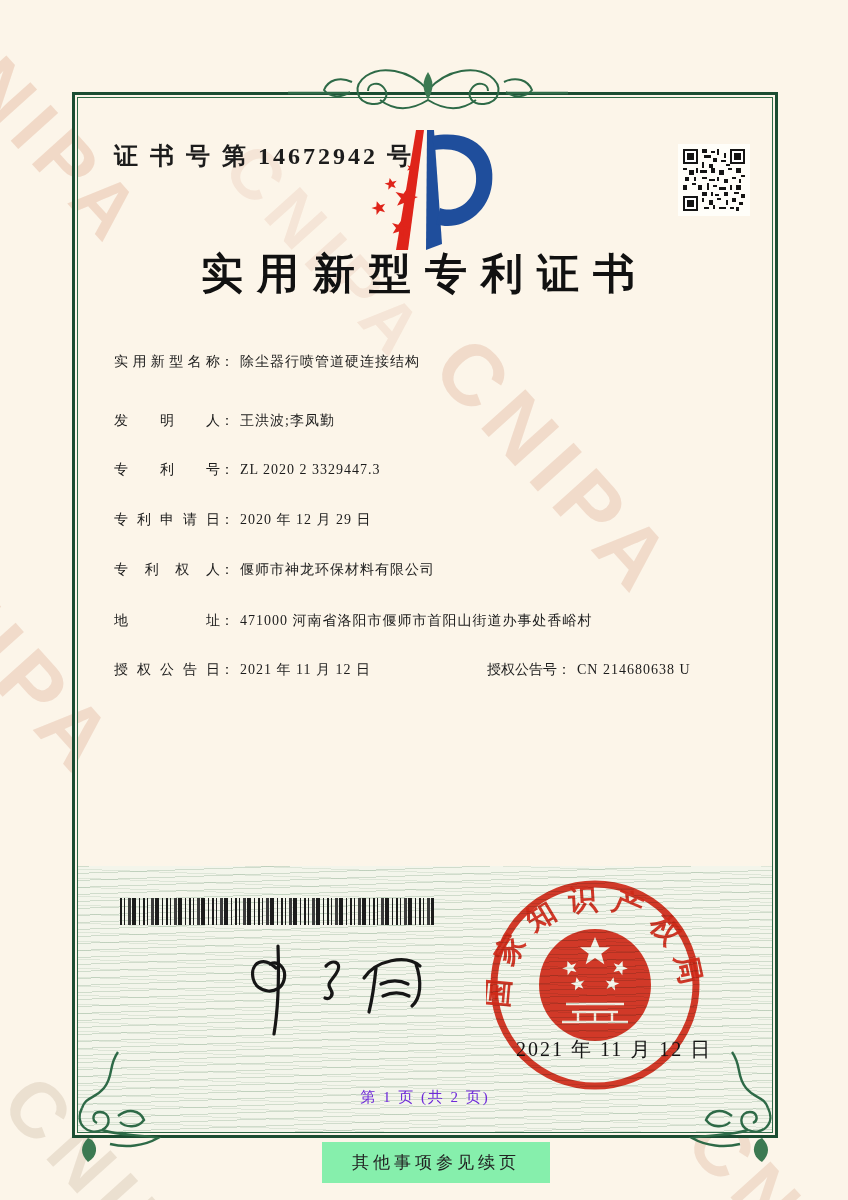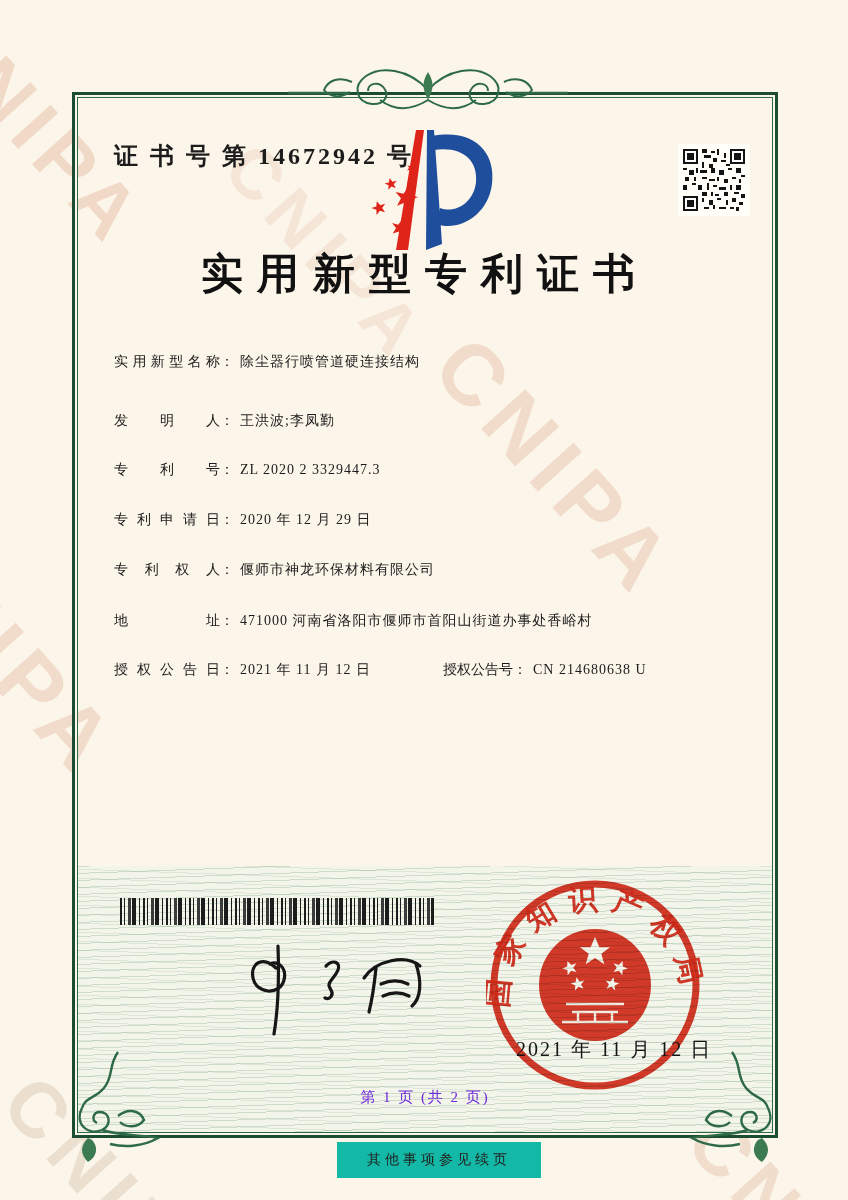--- a/index.html
+++ b/index.html
@@ -40,21 +40,21 @@
   .logo{position:absolute; left:348px; top:128px;}
   .qr{position:absolute; left:678px; top:144px; width:72px; height:72px; background:#fffef9; padding:5px; box-sizing:border-box;}
   .title{
     position:absolute; left:72px; top:246px; width:706px; text-align:center;
     font-size:42px; font-weight:bold; letter-spacing:14px; color:#111;
   }
   
   .frow{position:absolute; left:114px; font-size:14px; white-space:nowrap;}
   .flabel{display:inline-block; width:106px; text-align:justify; text-align-last:justify; vertical-align:bottom;}
   .fvalue{margin-left:6px; letter-spacing:1px;}
-  .grant-no{margin-left:72px;}
+  .grant-no{margin-left:116px;}
   
   .body-text{
     position:absolute; left:112px; top:692px; width:628px;
     font-size:17.5px; line-height:27px; color:#222; letter-spacing:.5px;
   }
   .body-text p{margin:0; text-indent:2em; text-align:justify;}
   
   .barcode{
     position:absolute; left:120px; top:898px; width:314px; height:27px;
     background:repeating-linear-gradient(90deg,
@@ -71,22 +71,22 @@
   .seal{position:absolute; left:486px; top:876px; mix-blend-mode:multiply;}
   .seal-date{
     position:absolute; left:516px; top:1036px; font-size:20px; letter-spacing:2px;
     color:#141414; z-index:5;
   }
   .page-footer{
     position:absolute; left:72px; top:1088px; width:706px; text-align:center;
     font-size:15px; letter-spacing:2px; color:#6d28d9;
   }
   .cont-note{
-    position:absolute; left:322px; top:1142px; background:#14b8a6;
-    padding:9px 30px; font-size:14px; letter-spacing:4px; color:#222;margin-left:15px;
+    position:absolute; left:322px; top:1142px; background:#86efac;
+    padding:9px 30px; font-size:17px; letter-spacing:4px; color:#222;
   }
 </style>
 </head>
 <body>
 
 <div class="page">
 
   <div class="wm wm1">CNIPA</div>
   <div class="wm wm2">CNIPA</div>
   <div class="wm wm3">CNIPA</div>

